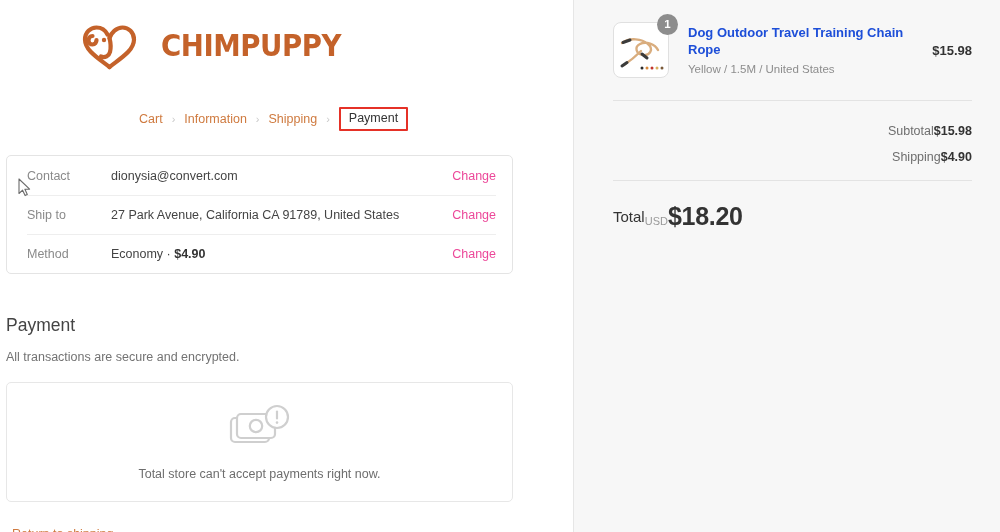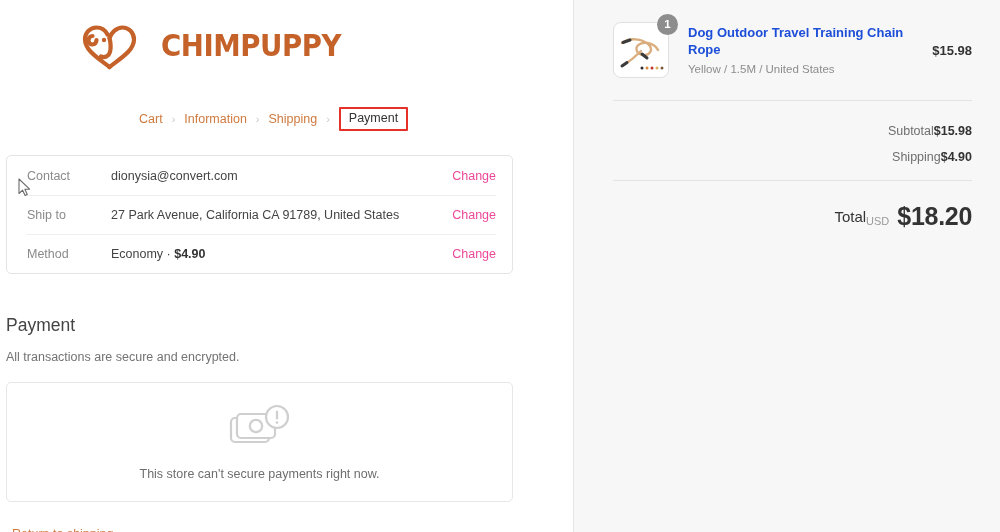--- a/index.html
+++ b/index.html
@@ -263,32 +263,31 @@
   }
   .total-value {
     font-size: 12.5px;
     font-weight: 700;
     color: #333333;
   }
 
   .grand {
     padding: 21px 0 0 0;
     display: flex;
-    justify-content: flex-end;
+    justify-content: flex-start;
     align-items: center;
   }
   .grand-label {
     font-size: 15px;
     color: #333333;
     font-weight: 400;
   }
   .grand-right {
     display: flex;
     align-items: baseline;
-    gap: 8px;
   }
   .grand-currency {
     font-size: 11px;
     color: #9a9a9a;
   }
   .grand-value {
     font-size: 25px;
     font-weight: 700;
     color: #333333;
     letter-spacing: -0.3px;
@@ -370,21 +369,21 @@
               <rect x="9" y="10" width="38" height="24" rx="4" fill="#ffffff"></rect>
               <circle cx="28" cy="22" r="6.2"></circle>
               <circle cx="49" cy="13" r="11" fill="#ffffff"></circle>
             </g>
             <g stroke="#cfcfcf" stroke-width="2.2" stroke-linecap="round">
               <line x1="49" y1="7.5" x2="49" y2="14.5"></line>
             </g>
             <circle cx="49" cy="18.6" r="1.3" fill="#cfcfcf"></circle>
           </svg>
         </span>
-        <div class="empty-msg">This store can't secure payments right now.</div>
+        <div class="empty-msg">Total store can't accept payments right now.</div>
       </div>
 
       <a class="return-link" href="#">Return to shipping</a>
     </div>
 
     <span class="cursor">
       <svg width="14" height="19" viewBox="0 0 14 19">
         <path d="M1 1 L1 15.5 L4.6 12.2 L7.1 17.6 L9.3 16.5 L6.9 11.3 L11.6 11.1 Z" fill="#ffffff" stroke="#6b6b6b" stroke-width="1.1" stroke-linejoin="round"></path>
       </svg>
     </span>

